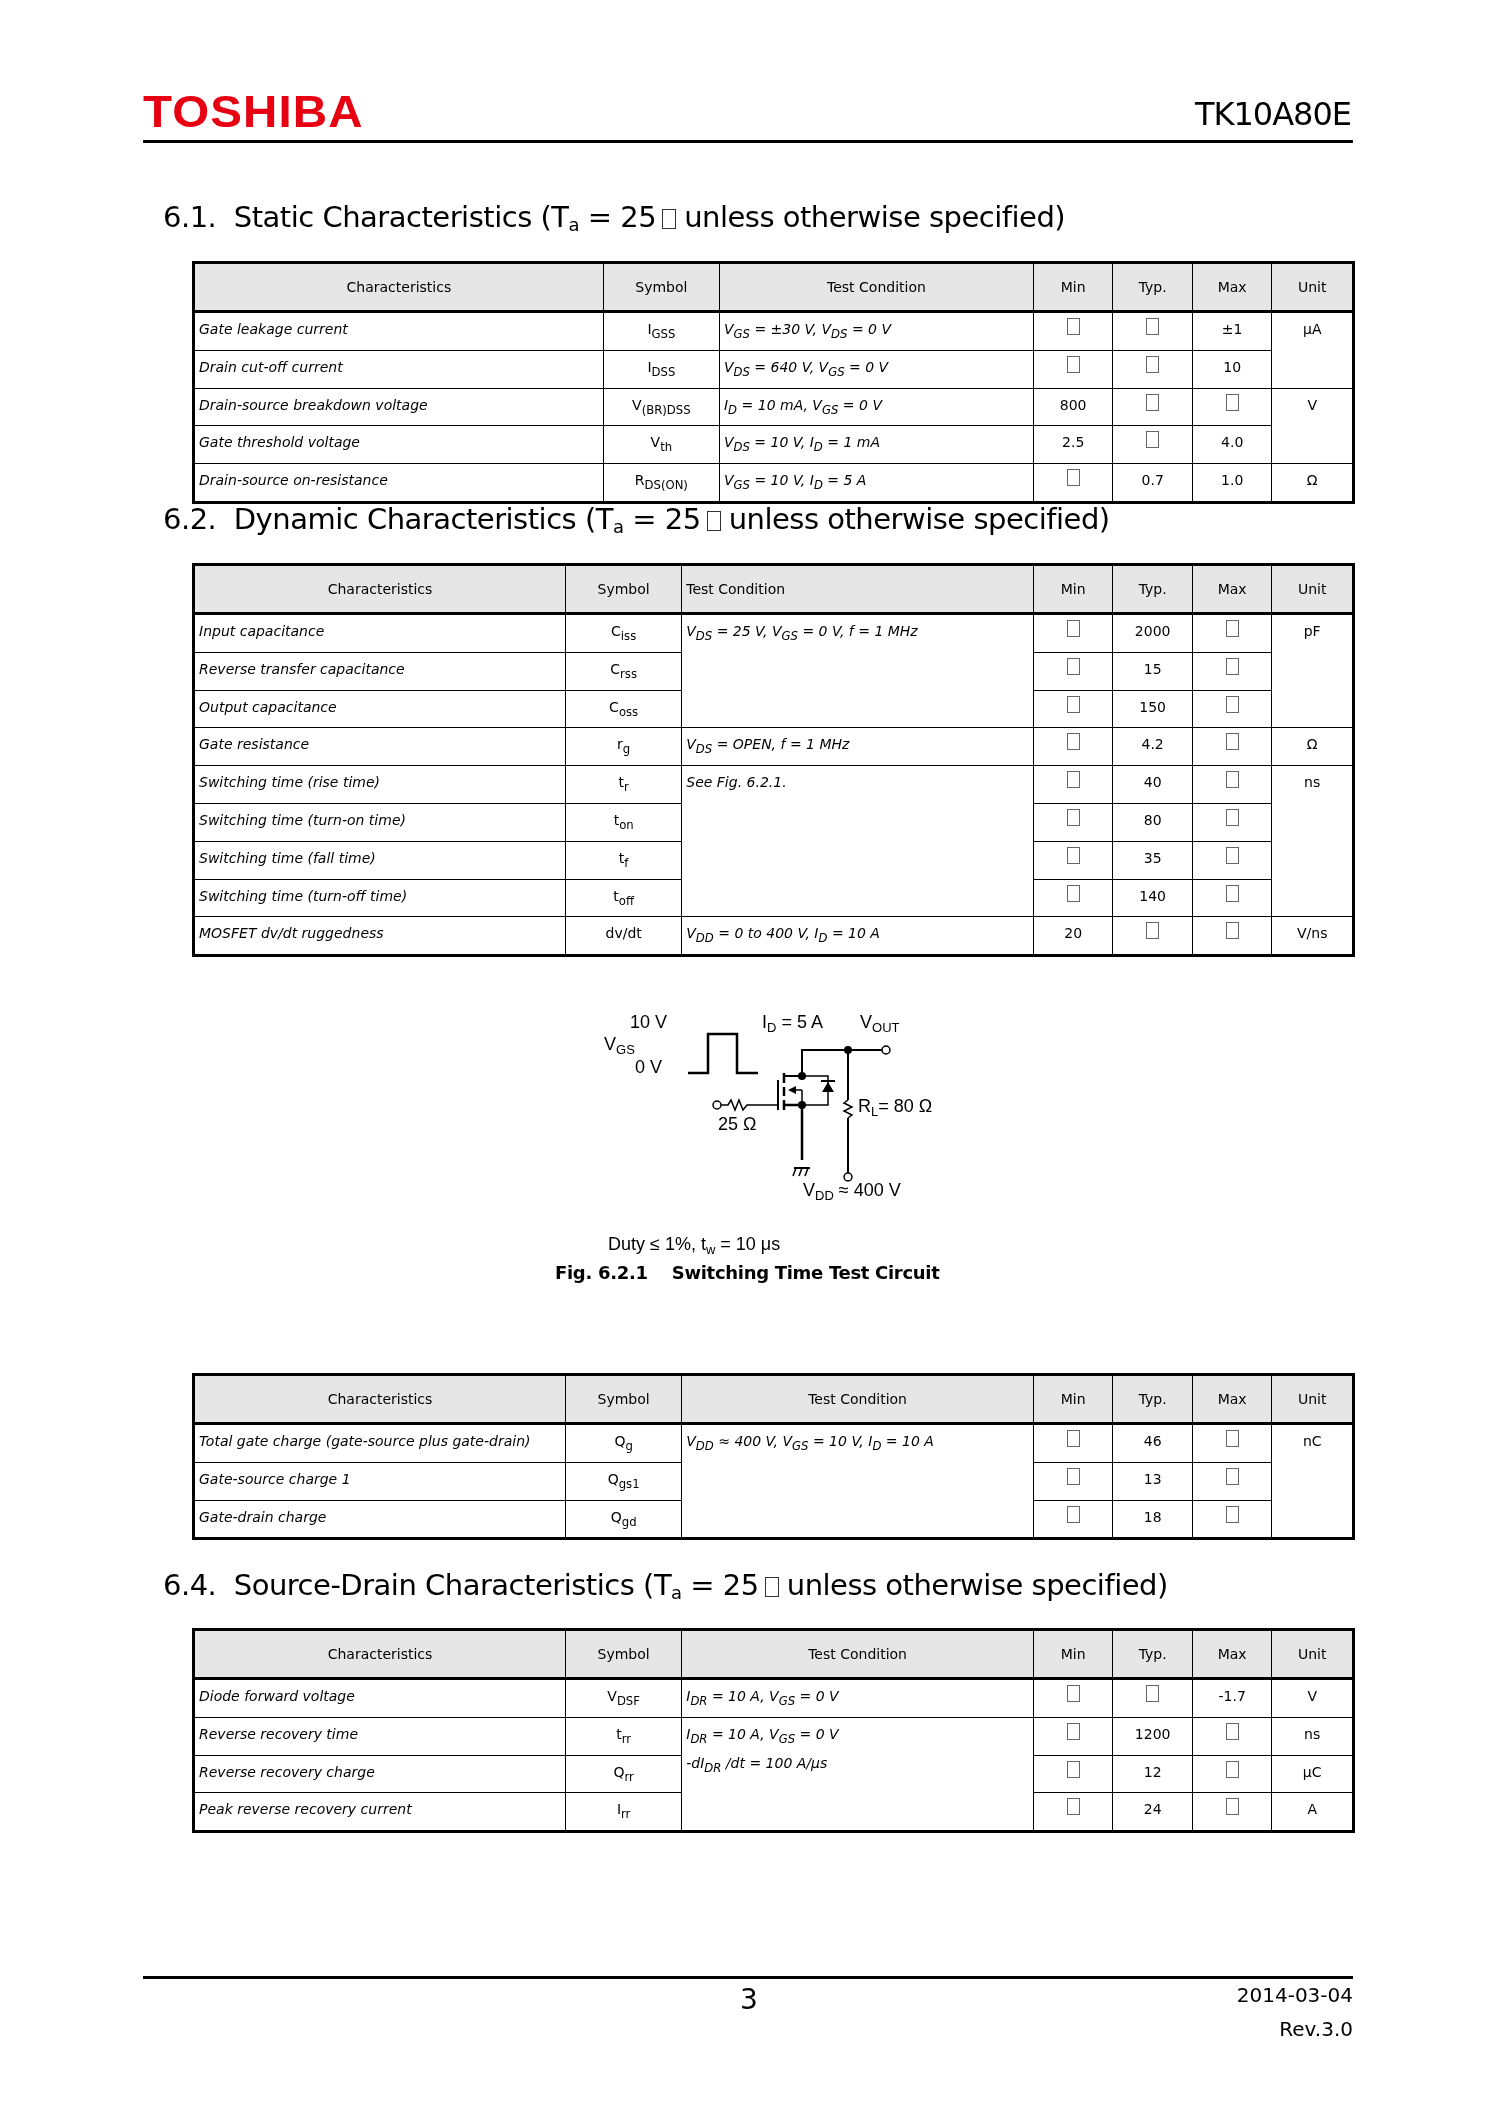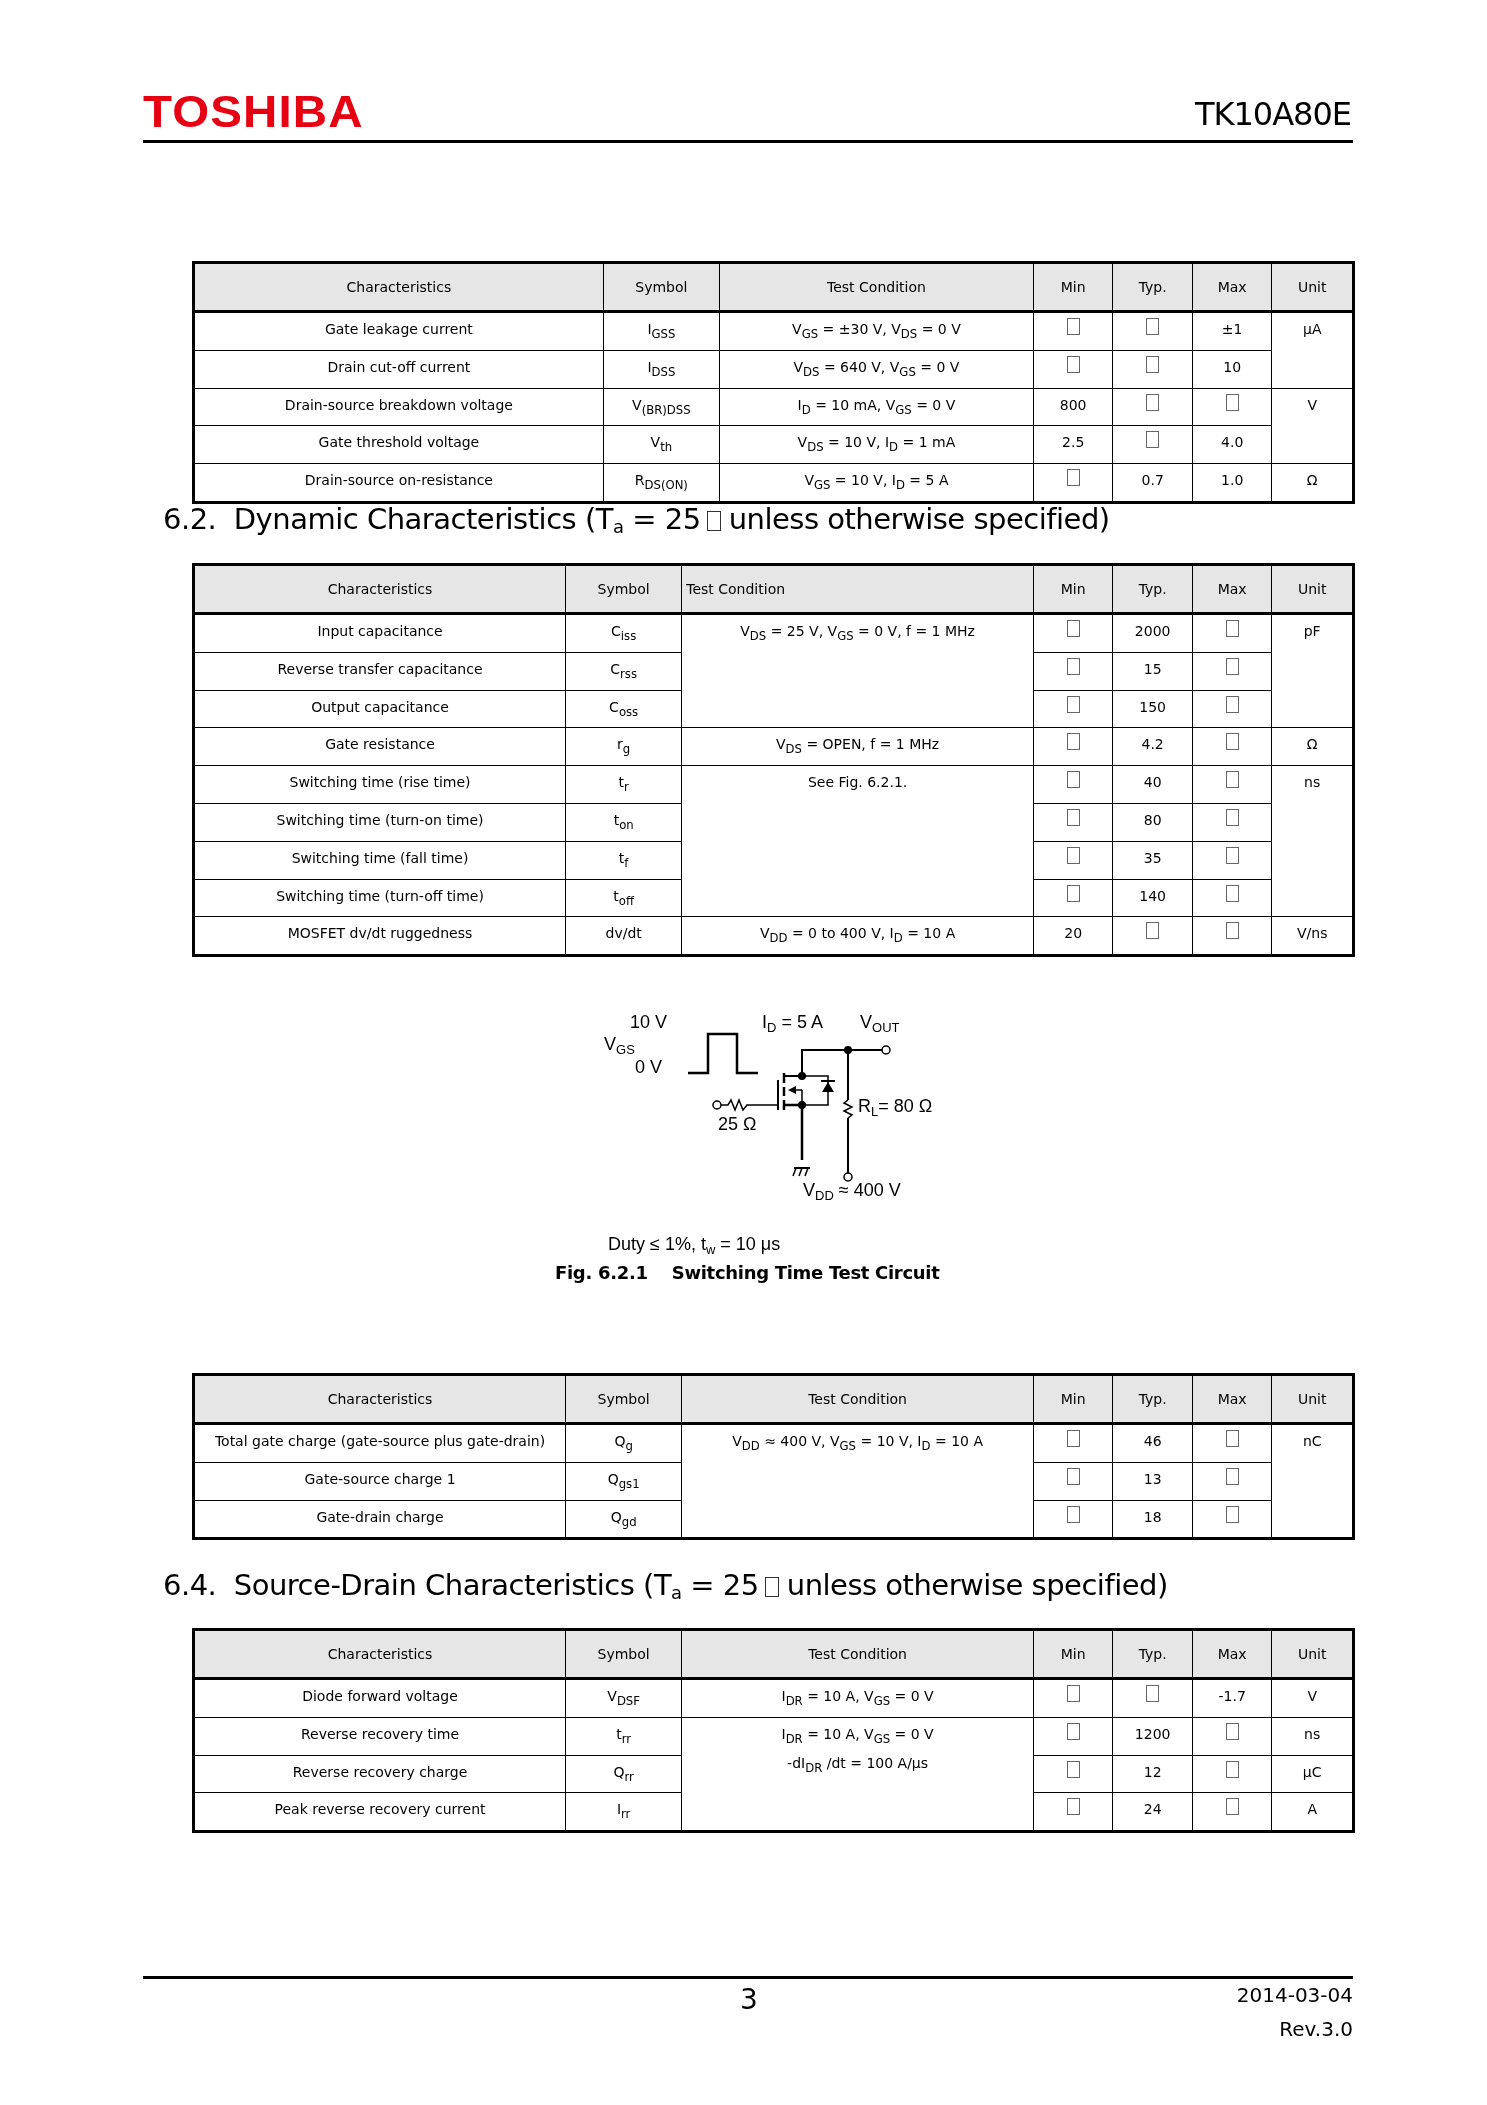--- a/index.html
+++ b/index.html
@@ -12,21 +12,21 @@
 
   h1 { position: absolute; left: 143px; top: 154px; margin: 0; font-size: 29px; font-weight: normal; letter-spacing: -0.5px; }
   h2 { position: absolute; left: 163px; margin: 0; font-size: 29px; font-weight: normal; letter-spacing: -0.5px; white-space: nowrap; }
   h2 sub, .cell sub { font-size: 62%; vertical-align: -0.25em; line-height: 0; }
   .deg { display: inline-block; width: 14px; height: 20px; border: 1.5px solid #333; vertical-align: -2px; margin: 0 8px 0 6px; box-sizing: border-box; }
 
   table.spec { position: absolute; left: 192px; width: 1163px; border-collapse: collapse; border: 3px solid #000; font-size: 14px; }
   table.spec th { background: #e6e6e6; font-weight: normal; height: 46px; border: 1.5px solid #000; border-bottom: 3px solid #000; padding: 0 4px; }
   table.spec td { border: 1.5px solid #000; height: 32px; padding: 0 4px; vertical-align: top; line-height: 32px; }
   table.spec td.c { text-align: center; }
-  table.spec td.l { text-align: center; }
+  table.spec td.l { text-align: left; font-style: italic; }
   .box { display: inline-block; width: 11px; height: 15px; border: 1px solid #666; vertical-align: -1px; }
 
   .fig { position: absolute; left: 600px; top: 1000px; width: 360px; height: 270px; }
   .fig-caption { position: absolute; left: 555px; top: 1262px; font-size: 18px; font-weight: bold; letter-spacing: -0.3px; white-space: nowrap; }
   .fig-caption .gap { display: inline-block; width: 24px; }
 
   .footer-line { position: absolute; left: 143px; top: 1976px; width: 1210px; border-top: 3px solid #000; }
   .page-no { position: absolute; left: 740px; top: 1983px; font-size: 28px; }
   .date { position: absolute; right: 134px; top: 1978px; font-size: 20px; text-align: right; line-height: 34px; }
 </style>
@@ -34,20 +34,23 @@
 <body>
 
 <div class="page">
 
   <div class="header">
     <div class="logo">TOSHIBA</div>
     <div class="part-no">TK10A80E</div>
   </div>
 
 
+  <h2 style="top:200px;">
+    <span>6.1.</span>&nbsp;&nbsp;<span>Static Characteristics (T</span><sub>a</sub><span> = 25</span><span class="deg"></span><span>unless otherwise specified)</span>
+  </h2>
   <table class="spec" id="tbl-static" style="top:261px;">
       <colgroup>
         <col style="width:402px">
         <col style="width:114px">
         <col style="width:308px">
         <col style="width:78px">
         <col style="width:78px">
         <col style="width:78px">
         <col style="width:80px">
       </colgroup>

